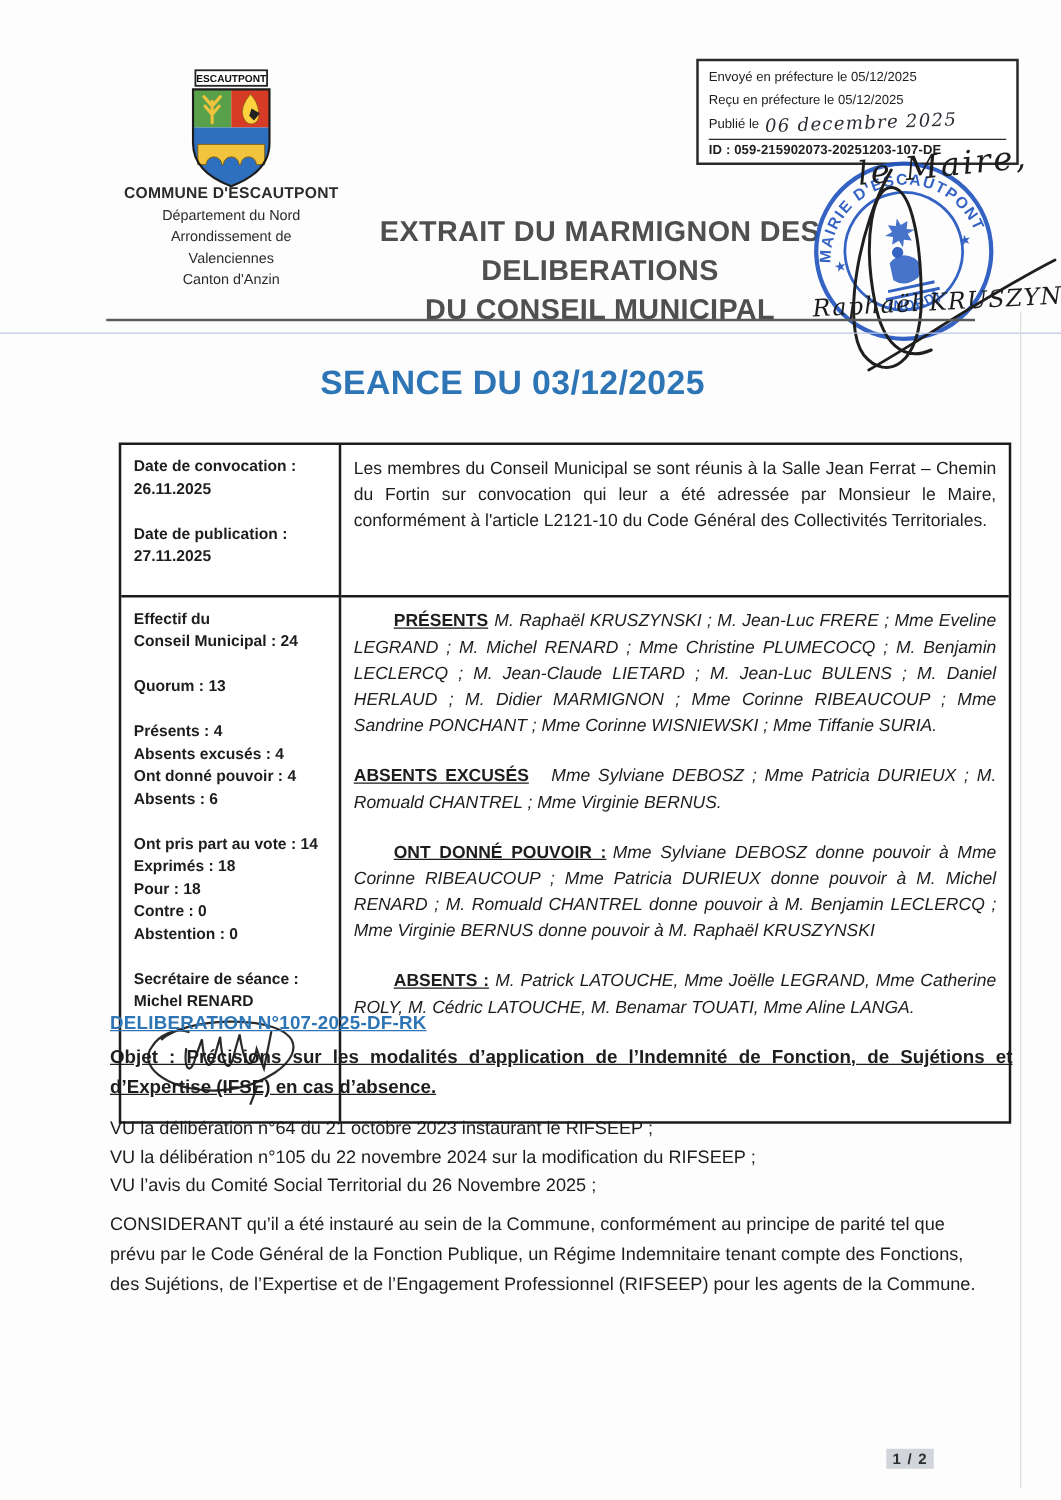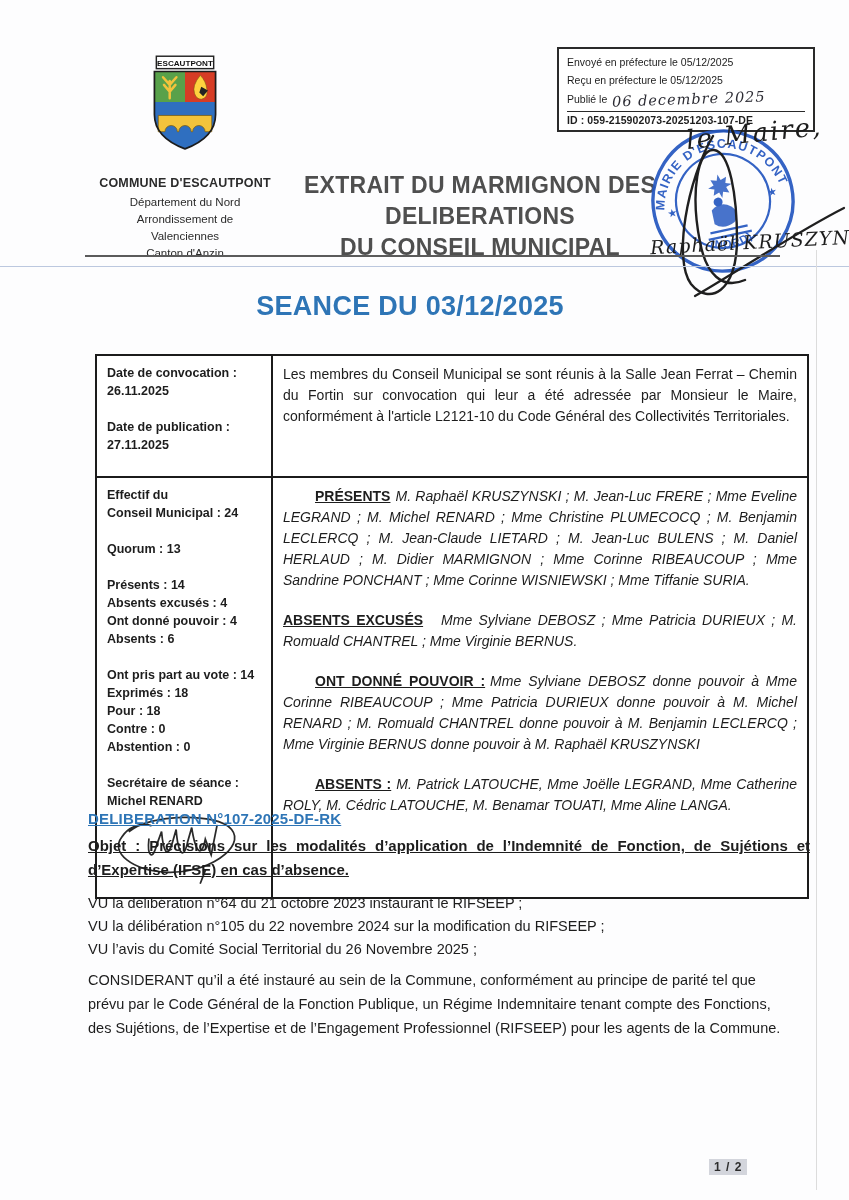--- a/index.html
+++ b/index.html
@@ -2,21 +2,21 @@
 <html><head>
 <meta charset="utf-8">
 <style>
   * { margin:0; padding:0; box-sizing:border-box; }
   html,body { background:#ffffff; }
   body { font-family:"Liberation Sans", sans-serif; color:#222; }
   .page { position:relative; width:849px; height:1200px; background:#fdfdfe; overflow:hidden; margin:0 auto; }
 
   
   .crest { position:absolute; left:142px; top:54px; width:86px; height:100px; }
-  .commune-block { position:absolute; left:95px; top:176px; width:180px; text-align:center; color:#2b2b2b; }
+  .commune-block { position:absolute; left:95px; top:147px; width:180px; text-align:center; color:#2b2b2b; }
   .commune-name { font-weight:bold; font-size:12.5px; margin-bottom:4px; letter-spacing:.2px; }
   .commune-line { font-size:11.5px; line-height:17px; }
 
   .pref-box { position:absolute; left:557px; top:47px; width:258px; border:2px solid #2a2a2a; background:#fff; padding:6px 8px 4px 8px; font-size:10.5px; color:#1d1d1d; }
   .pref-line { line-height:15px; margin-bottom:3px; white-space:nowrap; }
   .pref-publie { display:flex; align-items:center; gap:5px; margin-bottom:2px; }
   .handwrite-date { font-family:"DejaVu Serif", serif; font-style:italic; font-size:14.5px; color:#2c2c34; transform:rotate(-2deg); display:inline-block; letter-spacing:1px; }
   .pref-id { border-top:1.5px solid #2a2a2a; padding-top:2px; margin-top:4px; font-weight:bold; letter-spacing:.1px; }
 
   .doc-title { position:absolute; left:230px; top:170px; width:500px; text-align:center; font-weight:bold; font-size:23px; color:#4f4f4f; letter-spacing:.3px; line-height:31px; }
@@ -150,21 +150,21 @@
     <div class="cell c-right r1">
       <div class="just">Les membres du Conseil Municipal se sont réunis à la Salle Jean Ferrat – Chemin du Fortin sur convocation qui leur a été adressée par Monsieur le Maire, conformément à l'article L2121-10 du Code Général des Collectivités Territoriales.</div>
     </div>
 
     <div class="cell c-left">
       <div class="stat-line">Effectif du</div>
       <div class="stat-line">Conseil Municipal : 24</div>
       <div class="stat-line"></div>
       <div class="stat-line">Quorum : 13</div>
       <div class="stat-line"></div>
-      <div class="stat-line">Présents : 14</div>
+      <div class="stat-line">Présents : 4</div>
       <div class="stat-line">Absents excusés : 4</div>
       <div class="stat-line">Ont donné pouvoir : 4</div>
       <div class="stat-line">Absents : 6</div>
       <div class="stat-line"></div>
       <div class="stat-line">Ont pris part au vote : 14</div>
       <div class="stat-line">Exprimés : 18</div>
       <div class="stat-line">Pour : 18</div>
       <div class="stat-line">Contre : 0</div>
       <div class="stat-line">Abstention : 0</div>
       <div class="stat-line"></div>

